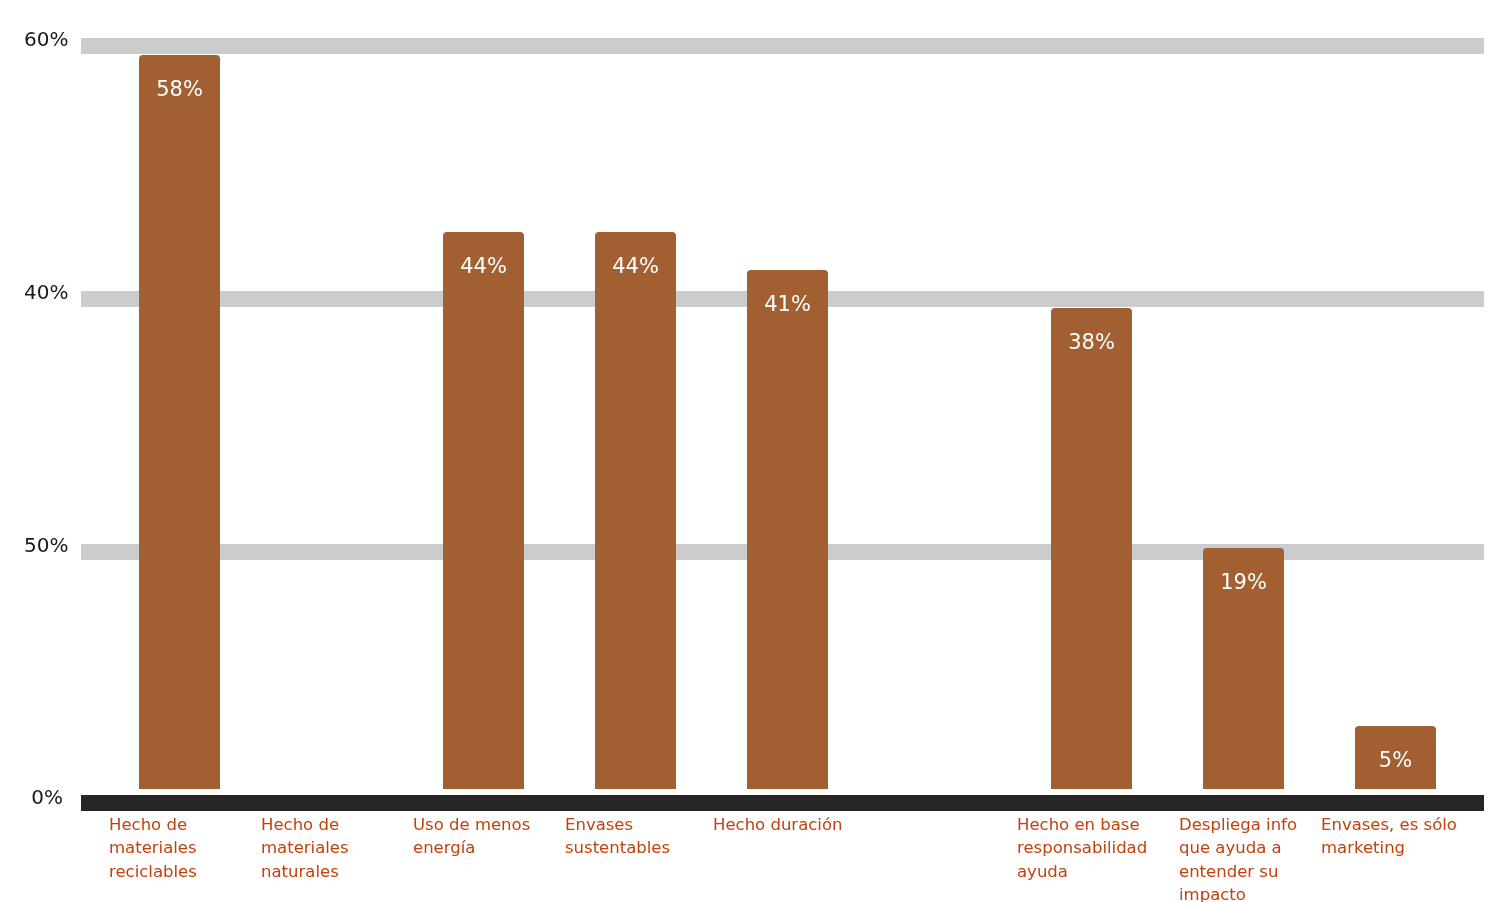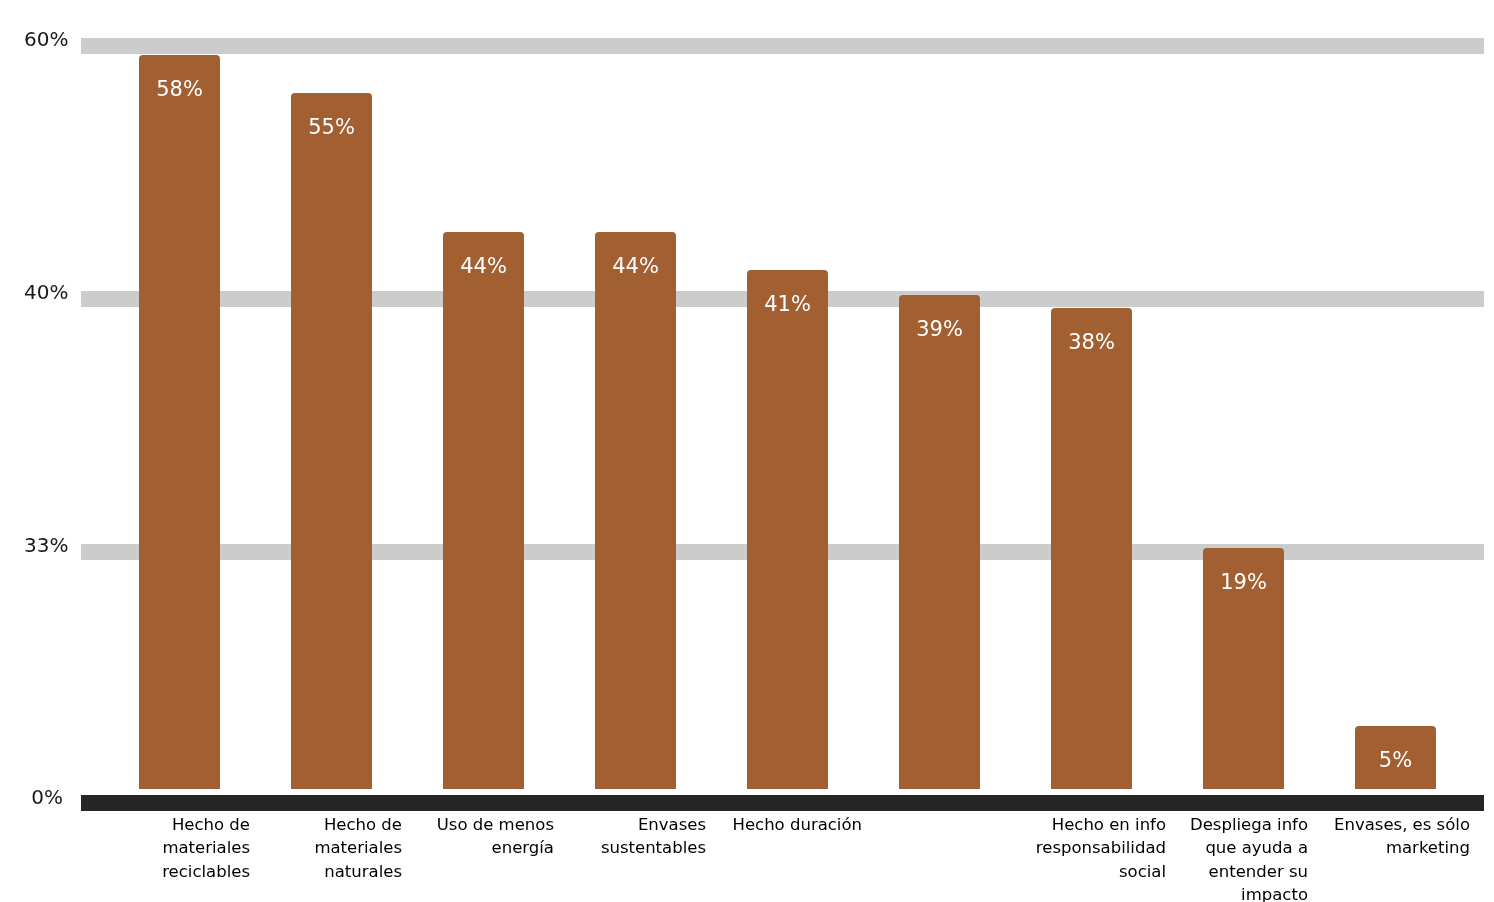--- a/index.html
+++ b/index.html
@@ -97,75 +97,65 @@
     position: absolute;
     left: 65px;
     top: 789px;
     width: 1403px;
     height: 113px;
   }
 
   .xlabel {
     position: absolute;
     top: 0;
-    text-align: right;
+    text-align: left;
     font-size: 16.5px;
     line-height: 1.42;
-    color: #000000;
+    color: #c2410c;
     word-wrap: break-word;
   }
 </style>
 </head>
 <body>
 
 <div class="chart-root">
 
   <div class="plot-area">
     <div class="gridline" style="top:22px"></div>
     <div class="gridline" style="top:275px"></div>
     <div class="gridline" style="top:528px"></div>
     <div class="gridline zero-line" style="top:779px"></div>
   </div>
 
   <div>
     <div class="ytick" style="top:23px">60%</div>
     <div class="ytick" style="top:276px">40%</div>
-    <div class="ytick" style="top:529px">33%</div>
+    <div class="ytick" style="top:529px">50%</div>
     <div class="ytick" style="top:781px">0%</div>
   </div>
 
   <div class="bars-layer">
     <div class="bar-slot" style="left:50px;width:97px">
       <div class="bar" style="height:734px">
         <span class="bar-value">58%</span>
-      </div>
-    </div>
-    <div class="bar-slot" style="left:202px;width:97px">
-      <div class="bar" style="height:696px">
-        <span class="bar-value">55%</span>
       </div>
     </div>
     <div class="bar-slot" style="left:354px;width:97px">
       <div class="bar" style="height:557px">
         <span class="bar-value">44%</span>
       </div>
     </div>
     <div class="bar-slot" style="left:506px;width:97px">
       <div class="bar" style="height:557px">
         <span class="bar-value">44%</span>
       </div>
     </div>
     <div class="bar-slot" style="left:658px;width:97px">
       <div class="bar" style="height:519px">
         <span class="bar-value">41%</span>
-      </div>
-    </div>
-    <div class="bar-slot" style="left:810px;width:97px">
-      <div class="bar" style="height:494px">
-        <span class="bar-value">39%</span>
       </div>
     </div>
     <div class="bar-slot" style="left:962px;width:97px">
       <div class="bar" style="height:481px">
         <span class="bar-value">38%</span>
       </div>
     </div>
     <div class="bar-slot" style="left:1114px;width:97px">
       <div class="bar" style="height:241px">
         <span class="bar-value">19%</span>
@@ -177,18 +167,18 @@
       </div>
     </div>
   </div>
 
   <div class="xlabels-layer">
     <div class="xlabel" style="left:20px;width:157px">Hecho de materiales reciclables</div>
     <div class="xlabel" style="left:324px;width:157px">Uso de menos energía</div>
     <div class="xlabel" style="left:172px;width:157px">Hecho de materiales naturales</div>
     <div class="xlabel" style="left:476px;width:157px">Envases sustentables</div>
     <div class="xlabel" style="left:624px;width:165px">Hecho duración</div>
-    <div class="xlabel" style="left:928px;width:165px">Hecho en info responsabilidad social</div>
+    <div class="xlabel" style="left:928px;width:165px">Hecho en base responsabilidad ayuda</div>
     <div class="xlabel" style="left:1090px;width:145px">Despliega info que ayuda a entender su impacto ambiental</div>
     <div class="xlabel" style="left:1232px;width:165px">Envases, es sólo marketing</div>
   </div>
 
 </div>
 
 </body></html>

